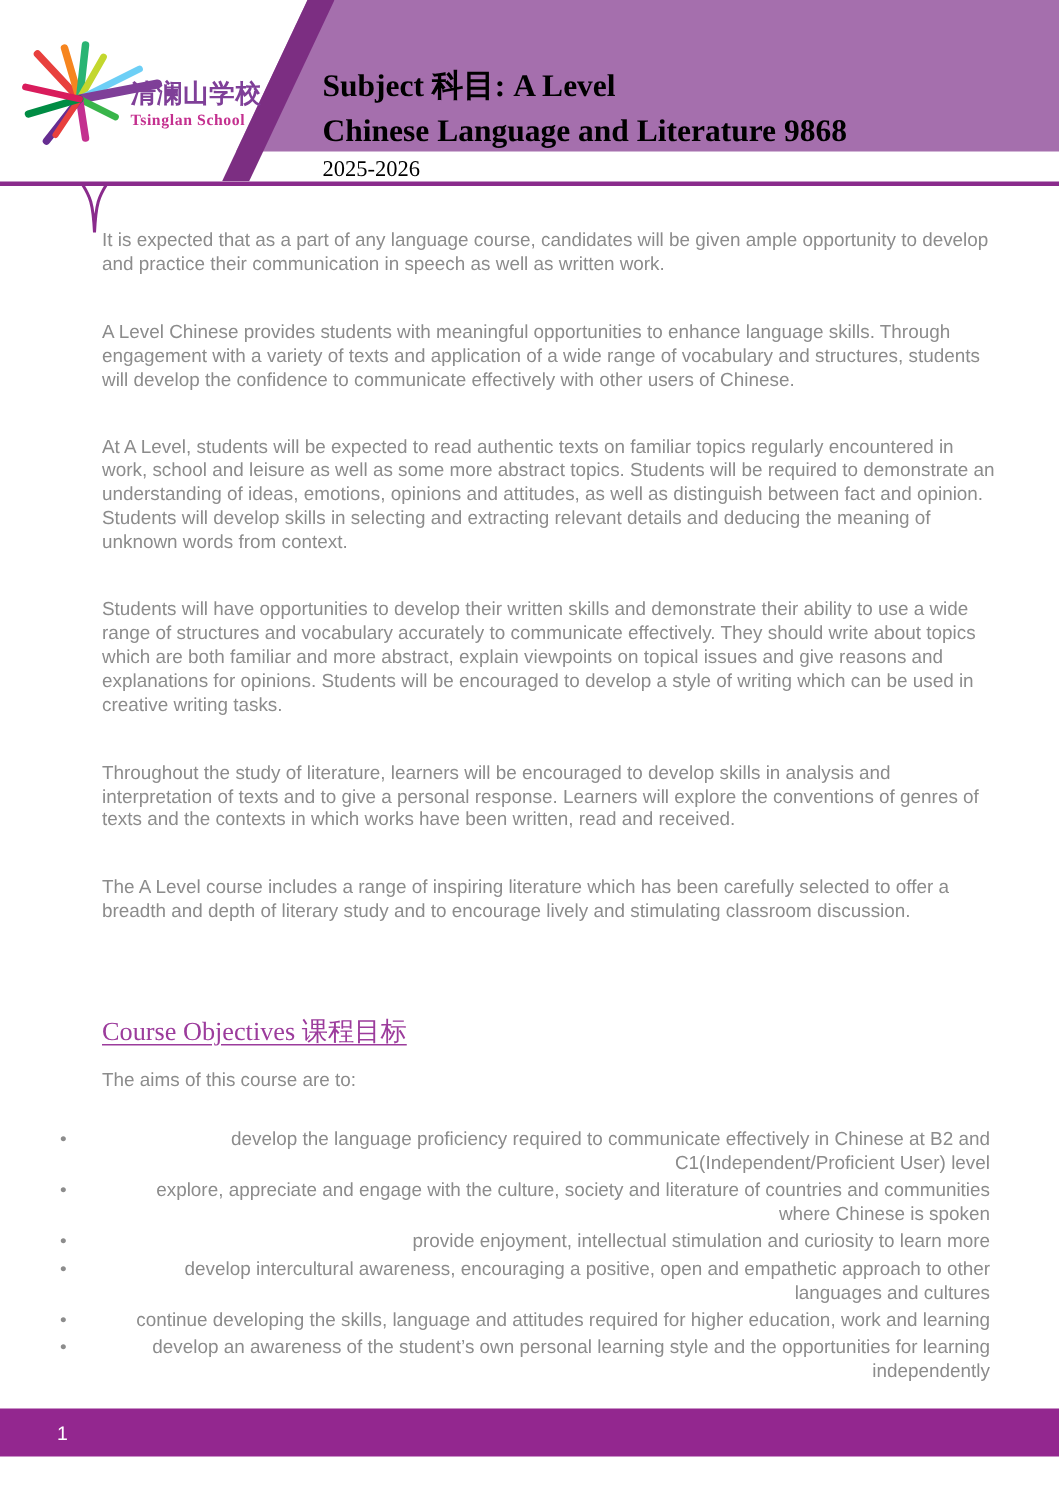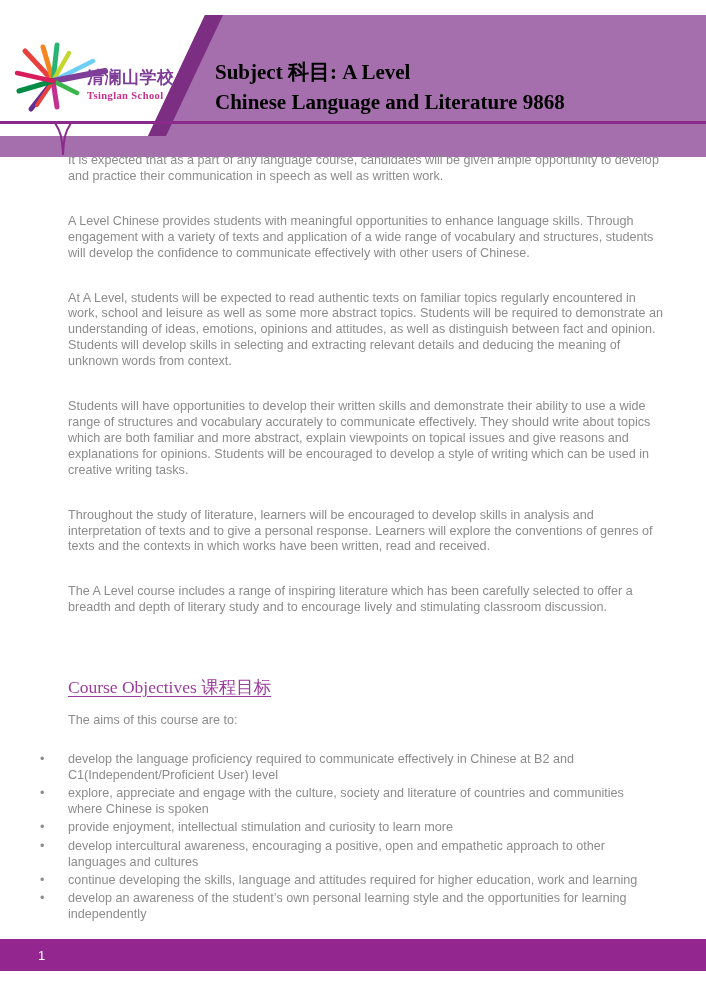--- a/index.html
+++ b/index.html
@@ -7,22 +7,22 @@
   .page {
     position:relative;
     width:706px; height:999px;
     background:#ffffff;
     overflow:hidden;
     font-family:"Liberation Sans", sans-serif;
   }
 
   
   .header {
-    position:absolute; top:15px; left:0;
-    width:706px; height:142px;
+    position:absolute; top:0; left:0;
+    width:706px; height:101px;
     background:#a56fad;
   }
   .header .white-wedge {
     position:absolute; top:0; left:0; width:230px; height:121px;
     background:#ffffff;
     clip-path:polygon(0 0, 205px 0, 148px 100%, 0 100%);
   }
   .header .dark-stripe {
     position:absolute; top:0; left:0; width:240px; height:121px;
     background:#7c2e82;
@@ -89,20 +89,21 @@
   .section-heading + p { margin-top:14px; }
   .bullet-list {
     list-style:none;
     margin-top:22px;
   }
   .bullet-list li {
     position:relative;
     margin-bottom:2px;
     line-height:16.1px;
     padding-right:4px;
+    text-align:right;
   }
   .bullet-list li::before {
     content:"\2022";
     position:absolute; left:-28px; top:0;
     color:#8c8c8c;
   }
 
   
   .footer {
     position:absolute; top:939px; left:0;
@@ -142,20 +143,21 @@
       </svg>
       <div class="logo-text">
         <div class="logo-cn">清澜山学校</div>
         <div class="logo-en">Tsinglan School</div>
       </div>
     </div>
 
     <div class="title-block">
       <div class="title-line">Subject 科目: A Level</div>
       <div class="title-line">Chinese Language and Literature 9868</div>
+      <div class="title-year">2025-2026</div>
     </div>
   </div>
 
   <div class="header-rule"></div>
   <svg class="rule-ornament" width="20" height="34" viewBox="0 0 20 34">
     <path d="M2,0 C7,8 9,12 10,32 C11,12 13,8 18,0" fill="none" stroke="#8a2b8c" stroke-width="2" stroke-linecap="round"></path>
   </svg>
 
   <div class="main">
 

